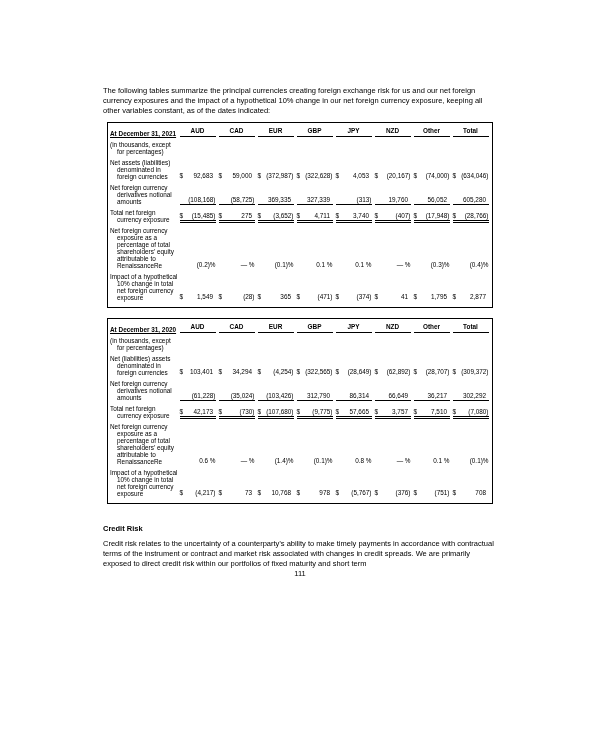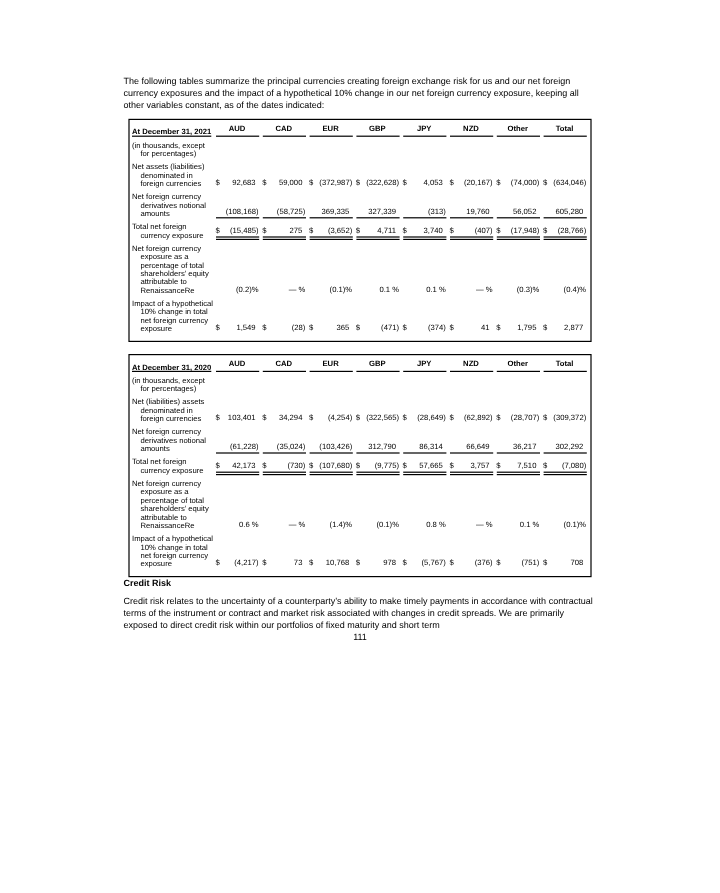--- a/index.html
+++ b/index.html
@@ -1,21 +1,21 @@
 <!DOCTYPE html>
 <html><head>
 <meta charset="utf-8">
 <style>
   html, body { margin:0; padding:0; background:#ffffff; }
   body {
     width:600px; height:744px; overflow:hidden;
     font-family:"Liberation Sans", sans-serif;
     color:#000;
   }
-  .page { padding:63px 103px 0 103px; box-sizing:border-box; }
+  .page { padding:86px 103px 0 103px; box-sizing:border-box; }
   .para { font-size:7.5px; line-height:10px; margin:0; text-align:left; }
 
   .fintable {
     width:386px; box-sizing:border-box;
     border:1px solid #000;
     margin-left:4px;
     padding:4px 2px 6px 2px;
     font-size:6.4px; line-height:7px;
   }
   .fintable.t1 { margin-top:6px; }
@@ -39,21 +39,21 @@
   }
   .cinner.dollar { justify-content:space-between; }
   .cinner.colhead {
     font-weight:bold; justify-content:center; padding-bottom:2px;
     border-bottom:1px solid #000;
   }
   .cinner.u1 { border-bottom:1px solid #000; }
   .cinner.u2 { border-bottom:3px double #000; }
   .val.pad { padding-right:2.5px; }
 
-  .crh { font-size:7.5px; line-height:10px; font-weight:bold; margin:0 0 5px 0; }
+  .crh { font-size:7.5px; line-height:10px; font-weight:bold; margin:20px 0 5px 0; }
   .pageno { text-align:center; font-size:7.5px; }
 </style>
 </head>
 <body>
 
 <div class="page">
 
   <p class="para">The following tables summarize the principal currencies creating foreign exchange risk for us and our net foreign currency exposures and the impact of a hypothetical 10% change in our net foreign currency exposure, keeping all other variables constant, as of the dates indicated:</p>
 
   <div class="fintable t1">

